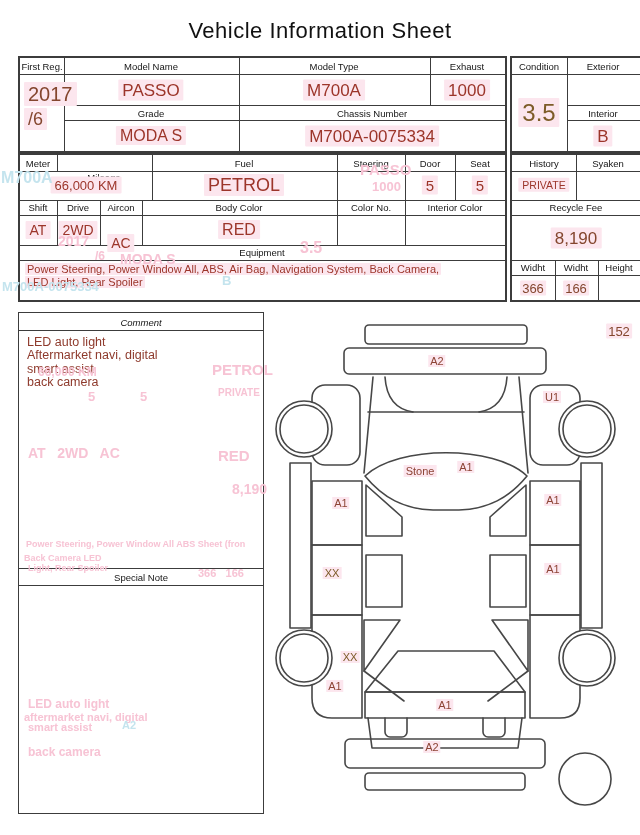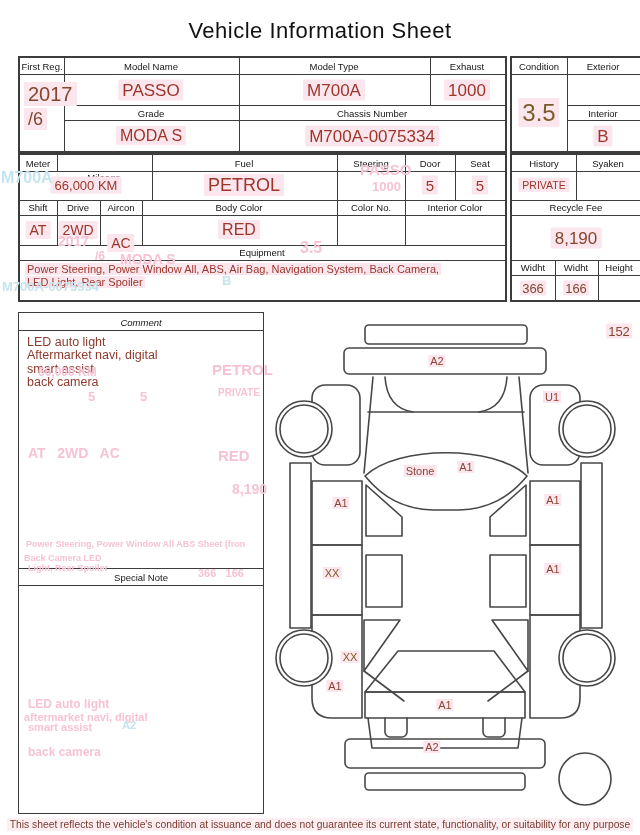--- a/index.html
+++ b/index.html
@@ -186,21 +186,20 @@
         <circle cx="319" cy="114" r="24"></circle>
         <circle cx="36" cy="343" r="28" fill="#fff"></circle>
         <circle cx="36" cy="343" r="24"></circle>
         <circle cx="319" cy="343" r="28" fill="#fff"></circle>
         <circle cx="319" cy="343" r="24"></circle>
         <circle cx="317" cy="464" r="26"></circle>
       </g>
     </svg>
   <span class="diagram-label tone-red" style="left: 169px; top: 46px;">A2</span><span class="diagram-label tone-red" style="left: 284px; top: 82px;">U1</span><span class="diagram-label tone-red" style="left: 152px; top: 156px;">Stone</span><span class="diagram-label tone-red" style="left: 198px; top: 152px;">A1</span><span class="diagram-label tone-red" style="left: 73px; top: 188px;">A1</span><span class="diagram-label tone-red" style="left: 285px; top: 185px;">A1</span><span class="diagram-label tone-olive" style="left: 64px; top: 258px;">XX</span><span class="diagram-label tone-red" style="left: 285px; top: 254px;">A1</span><span class="diagram-label tone-olive" style="left: 82px; top: 342px;">XX</span><span class="diagram-label tone-red" style="left: 67px; top: 371px;">A1</span><span class="diagram-label tone-red" style="left: 177px; top: 390px;">A1</span><span class="diagram-label tone-red" style="left: 164px; top: 432px;">A2</span></div>
 
-  <div class="footer"><span>This sheet reflects the vehicle's condition at issuance and does not guarantee its current state, functionality, or suitability for any purpose</span></div>
 
 <span class="ghost cyan" style="left: 1px; top: 170px; font-size: 16px;">M700A</span>
     <span class="ghost pink" style="left: 360px; top: 162px; font-size: 15px;">PASSO</span>
     <span class="ghost pink" style="left: 372px; top: 180px; font-size: 13px;">1000</span>
     <span class="ghost pink" style="left: 58px; top: 234px; font-size: 14px;">2017</span>
     <span class="ghost pink" style="left: 95px; top: 250px; font-size: 12px;">/6</span>
     <span class="ghost pink" style="left: 300px; top: 240px; font-size: 16px;">3.5</span>
     <span class="ghost pink" style="left: 120px; top: 252px; font-size: 14px;">MODA S</span>
     <span class="ghost cyan" style="left: 2px; top: 280px; font-size: 13px;">M700A-0075334</span>
     <span class="ghost cyan" style="left: 222px; top: 274px; font-size: 13px;">B</span>

